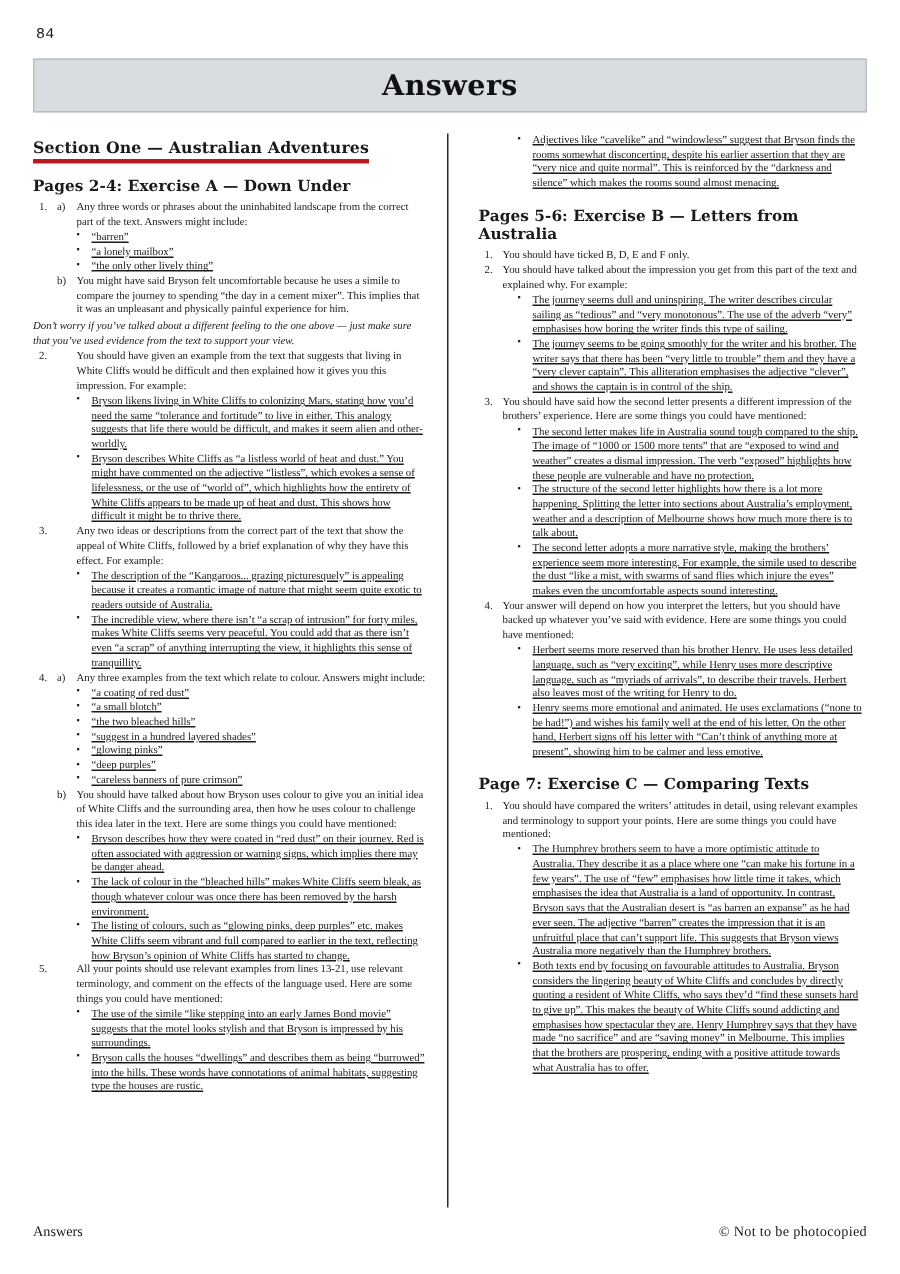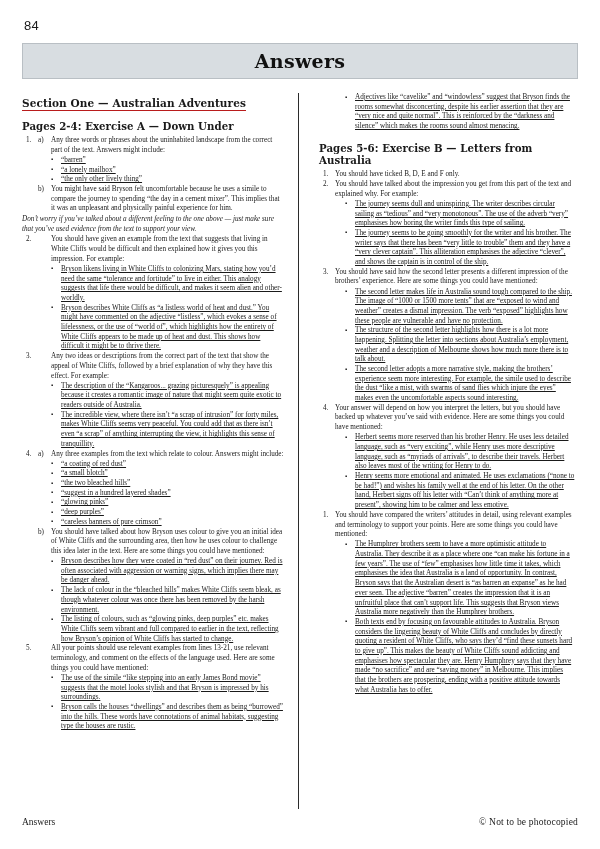--- a/index.html
+++ b/index.html
@@ -16,22 +16,22 @@
     overflow: hidden;
   }
   .page {
     position: relative;
     width: 600px;
     height: 849px;
     box-sizing: border-box;
     padding: 18px 22px 0 22px;
   }
   .page-number {
-    font-size: 13px;
-    font-family: Liberation Sans, sans-serif;
+    font-size: 10px;
+    font-family: Liberation Mono, monospace;
     color: #1a1a1a;
     margin: 0 0 10px 2px;
     letter-spacing: 0.2px;
   }
   .answers-banner {
     background: #d8dde1;
     border: 1px solid #b9bfc4;
     height: 34px;
     display: flex;
     align-items: center;
@@ -63,21 +63,21 @@
     align-self: stretch;
     height: 716px;
   }
   h2.section-title {
     font-family: "DejaVu Serif", serif;
     font-weight: bold;
     font-size: 10.5px;
     margin: 0 0 9px 0;
     padding: 0 0 1px 0;
     display: inline-block;
-    border-bottom: 1px solid #b91c1c;
+    border-bottom: 3px solid #b91c1c;
     letter-spacing: 0.1px;
   }
   h3.exercise-title {
     font-family: "DejaVu Serif", serif;
     font-weight: bold;
     font-size: 10.2px;
     margin: 0 0 4px 0;
     letter-spacing: 0.05px;
   }
   h3.exercise-title.spaced { margin-top: 10px; }
@@ -283,20 +283,21 @@
 
       <div class="ans">
         <span class="num">4.</span>
         <span class="body">Your answer will depend on how you interpret the letters, but you should have backed up whatever you’ve said with evidence.  Here are some things you could have mentioned:</span>
       </div>
       <ul class="bullets rightcol">
         <li>Herbert seems more reserved than his brother Henry.  He uses less detailed language, such as “very exciting”, while Henry uses more descriptive language, such as “myriads of arrivals”, to describe their travels.  Herbert also leaves most of the writing for Henry to do.</li>
         <li>Henry seems more emotional and animated.  He uses exclamations (“none to be had!”) and wishes his family well at the end of his letter.  On the other hand, Herbert signs off his letter with “Can’t think of anything more at present”, showing him to be calmer and less emotive.</li>
       </ul>
 
+      <h3 class="exercise-title spaced">Page 7: Exercise C — Comparing Texts</h3>
 
       <div class="ans">
         <span class="num">1.</span>
         <span class="body">You should have compared the writers’ attitudes in detail, using relevant examples and terminology to support your points.  Here are some things you could have mentioned:</span>
       </div>
       <ul class="bullets rightcol">
         <li>The Humphrey brothers seem to have a more optimistic attitude to Australia.  They describe it as a place where one “can make his fortune in a few years”.  The use of “few” emphasises how little time it takes, which emphasises the idea that Australia is a land of opportunity.  In contrast, Bryson says that the Australian desert is “as barren an expanse” as he had ever seen.  The adjective “barren” creates the impression that it is an unfruitful place that can’t support life.  This suggests that Bryson views Australia more negatively than the Humphrey brothers.</li>
         <li>Both texts end by focusing on favourable attitudes to Australia.  Bryson considers the lingering beauty of White Cliffs and concludes by directly quoting a resident of White Cliffs, who says they’d “find these sunsets hard to give up”.  This makes the beauty of White Cliffs sound addicting and emphasises how spectacular they are.  Henry Humphrey says that they have made “no sacrifice” and are “saving money” in Melbourne.  This implies that the brothers are prospering, ending with a positive attitude towards what Australia has to offer.</li>
       </ul>
 

